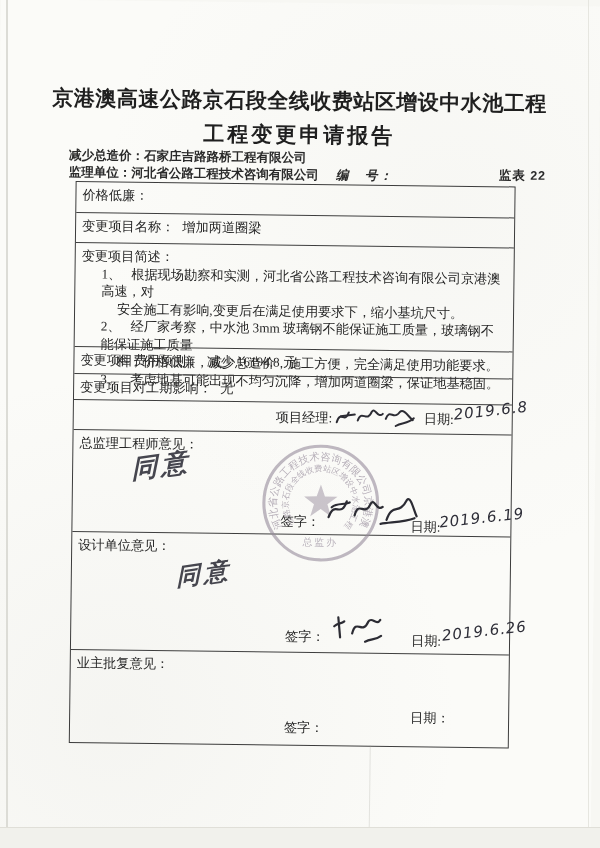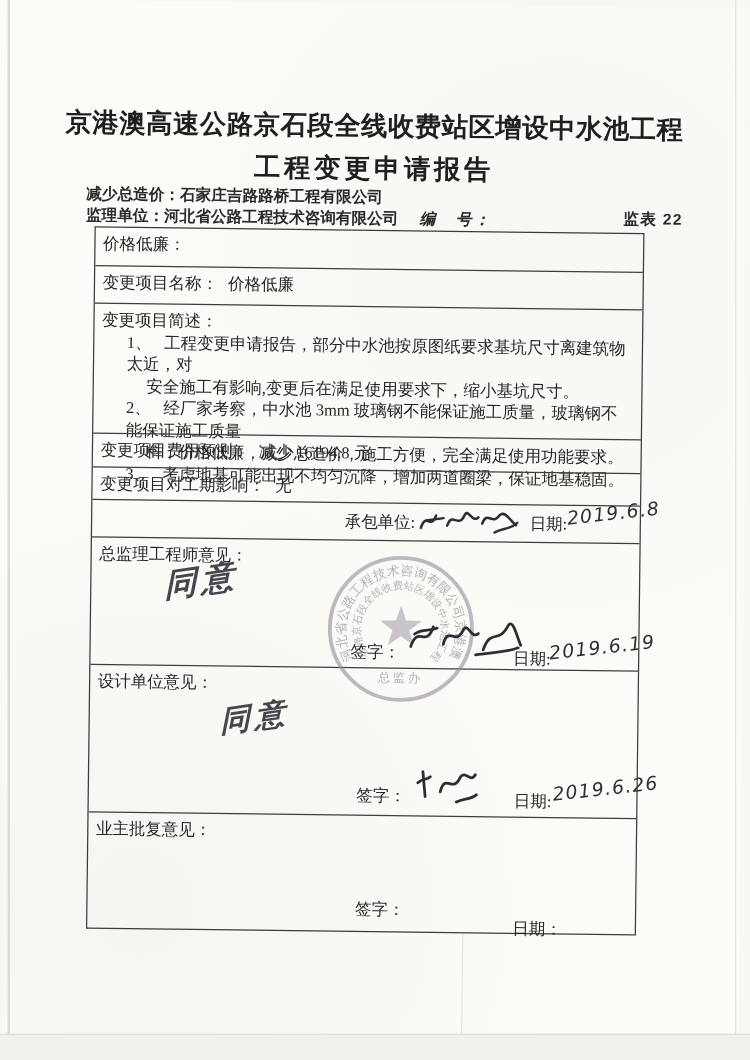--- a/index.html
+++ b/index.html
@@ -73,48 +73,48 @@
     <span class="formcode">监表 22</span>
   </div>
 
   <div class="grid">
 
     <div class="row r1">
       <span class="lbl">价格低廉：</span>
     </div>
 
     <div class="row r2">
-      <span class="lbl">变更项目名称：</span><span class="val">价格低廉</span>
+      <span class="lbl">变更项目名称：</span><span class="val">增加两道圈梁</span>
     </div>
 
     <div class="row r3">
       <div class="lbl">变更项目简述：</div>
       <div class="item-l1">
-        <span class="item-no">1、</span><span>工程变更申请报告，部分中水池按原图纸要求基坑尺寸离建筑物太近，对</span>
+        <span class="item-no">1、</span><span>根据现场勘察和实测，河北省公路工程技术咨询有限公司京港澳高速，对</span>
       </div>
       <div class="item-l2">安全施工有影响,变更后在满足使用要求下，缩小基坑尺寸。</div>
       <div class="item-l1">
         <span class="item-no">2、</span><span>经厂家考察，中水池 3mm 玻璃钢不能保证施工质量，玻璃钢不能保证施工质量</span>
       </div>
       <div class="item-l2">料，价格低廉，减少总造价，施工方便，完全满足使用功能要求。</div>
       <div class="item-l1">
         <span class="item-no">3、</span><span>考虑地基可能出现不均匀沉降，增加两道圈梁，保证地基稳固。</span>
       </div>
     </div>
 
     <div class="row r4">
       <span class="lbl">变更项目费用预测：</span><span class="val">减少 16194.8 元</span>
     </div>
 
     <div class="row r5">
       <span class="lbl">变更项目对工期影响：</span><span class="val">无</span>
     </div>
 
     <div class="row r6">
-      <span class="abs lbl" style="left:202px;top:6px;">承包单位:</span>
+      <span class="abs lbl" style="left:202px;top:6px;">项目经理:</span>
       <svg class="abs sig-svg z-top" style="left:258px;top:0px;" width="84" height="28" viewBox="0 0 84 28">
         <g fill="none" stroke="#2c2c34" stroke-width="2" stroke-linecap="round">
           <path d="M5 19 C9 6 13 21 17 9"></path>
             <path d="M9 13 L23 11"></path>
           <path d="M26 17 C30 5 35 20 40 8 C43 3 46 15 51 10"></path>
           <path d="M54 15 C58 4 62 17 68 8 C72 4 77 13 81 16"></path>
           <path d="M64 22 C70 18 76 20 82 14"></path>
         </g>
       </svg>
       <span class="abs lbl" style="left:350px;top:6px;">日期:</span>
@@ -167,21 +167,21 @@
           <path d="M36 30 C42 27 47 28 52 24"></path>
         </g>
       </svg>
       <span class="abs lbl" style="left:340px;top:96px;">日期:</span>
       <span class="abs ink hw-date z-top" style="left:372px;top:91px;">2019.6.26</span>
     </div>
 
     <div class="row r9">
       <span class="lbl">业主批复意见：</span>
       <span class="abs lbl" style="left:214px;top:66px;">签字：</span>
-      <span class="abs lbl" style="left:340px;top:80px;">日期：</span>
+      <span class="abs lbl" style="left:340px;top:55px;">日期：</span>
       <span class="abs ink hw-date" style="left:380px;top:64px;"></span>
     </div>
 
   </div>
 
   <div class="streak"></div>
 </div>
 
 <div class="edge-left"></div>
 <div class="edge-right"></div>

